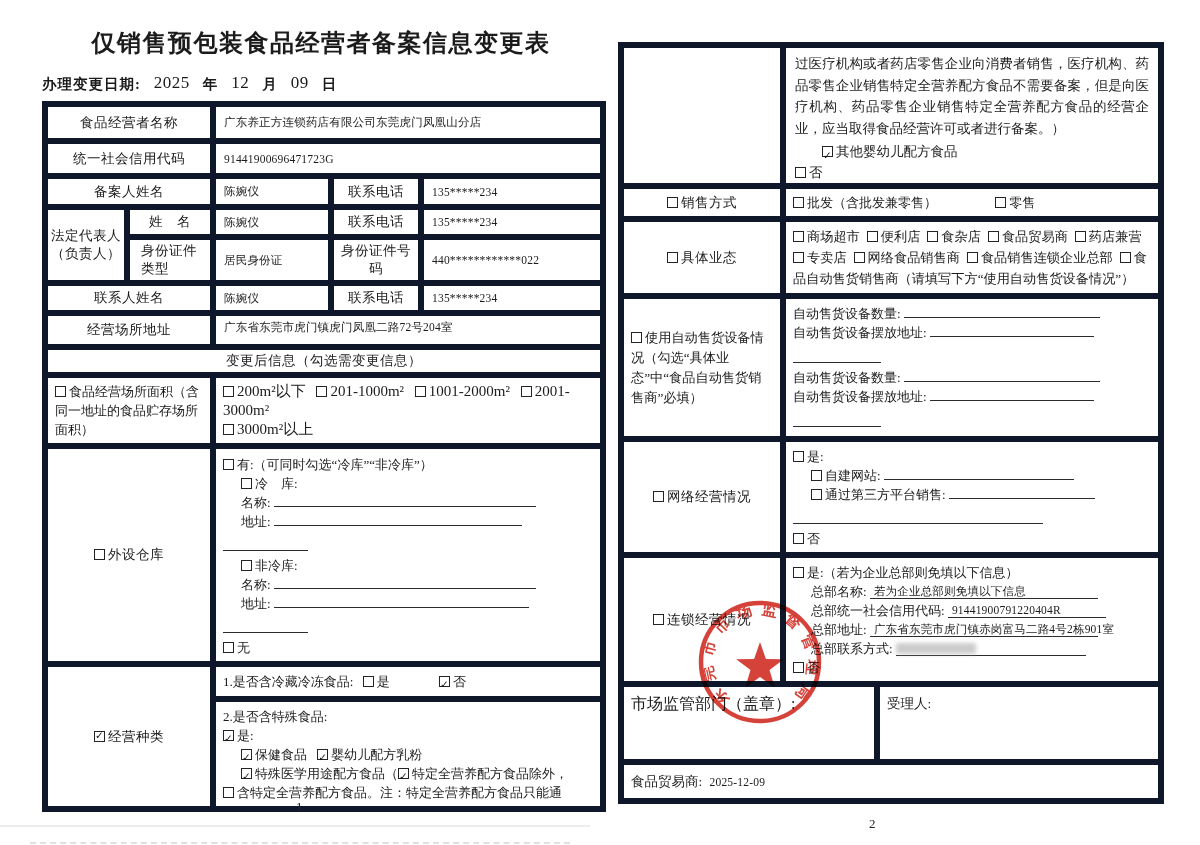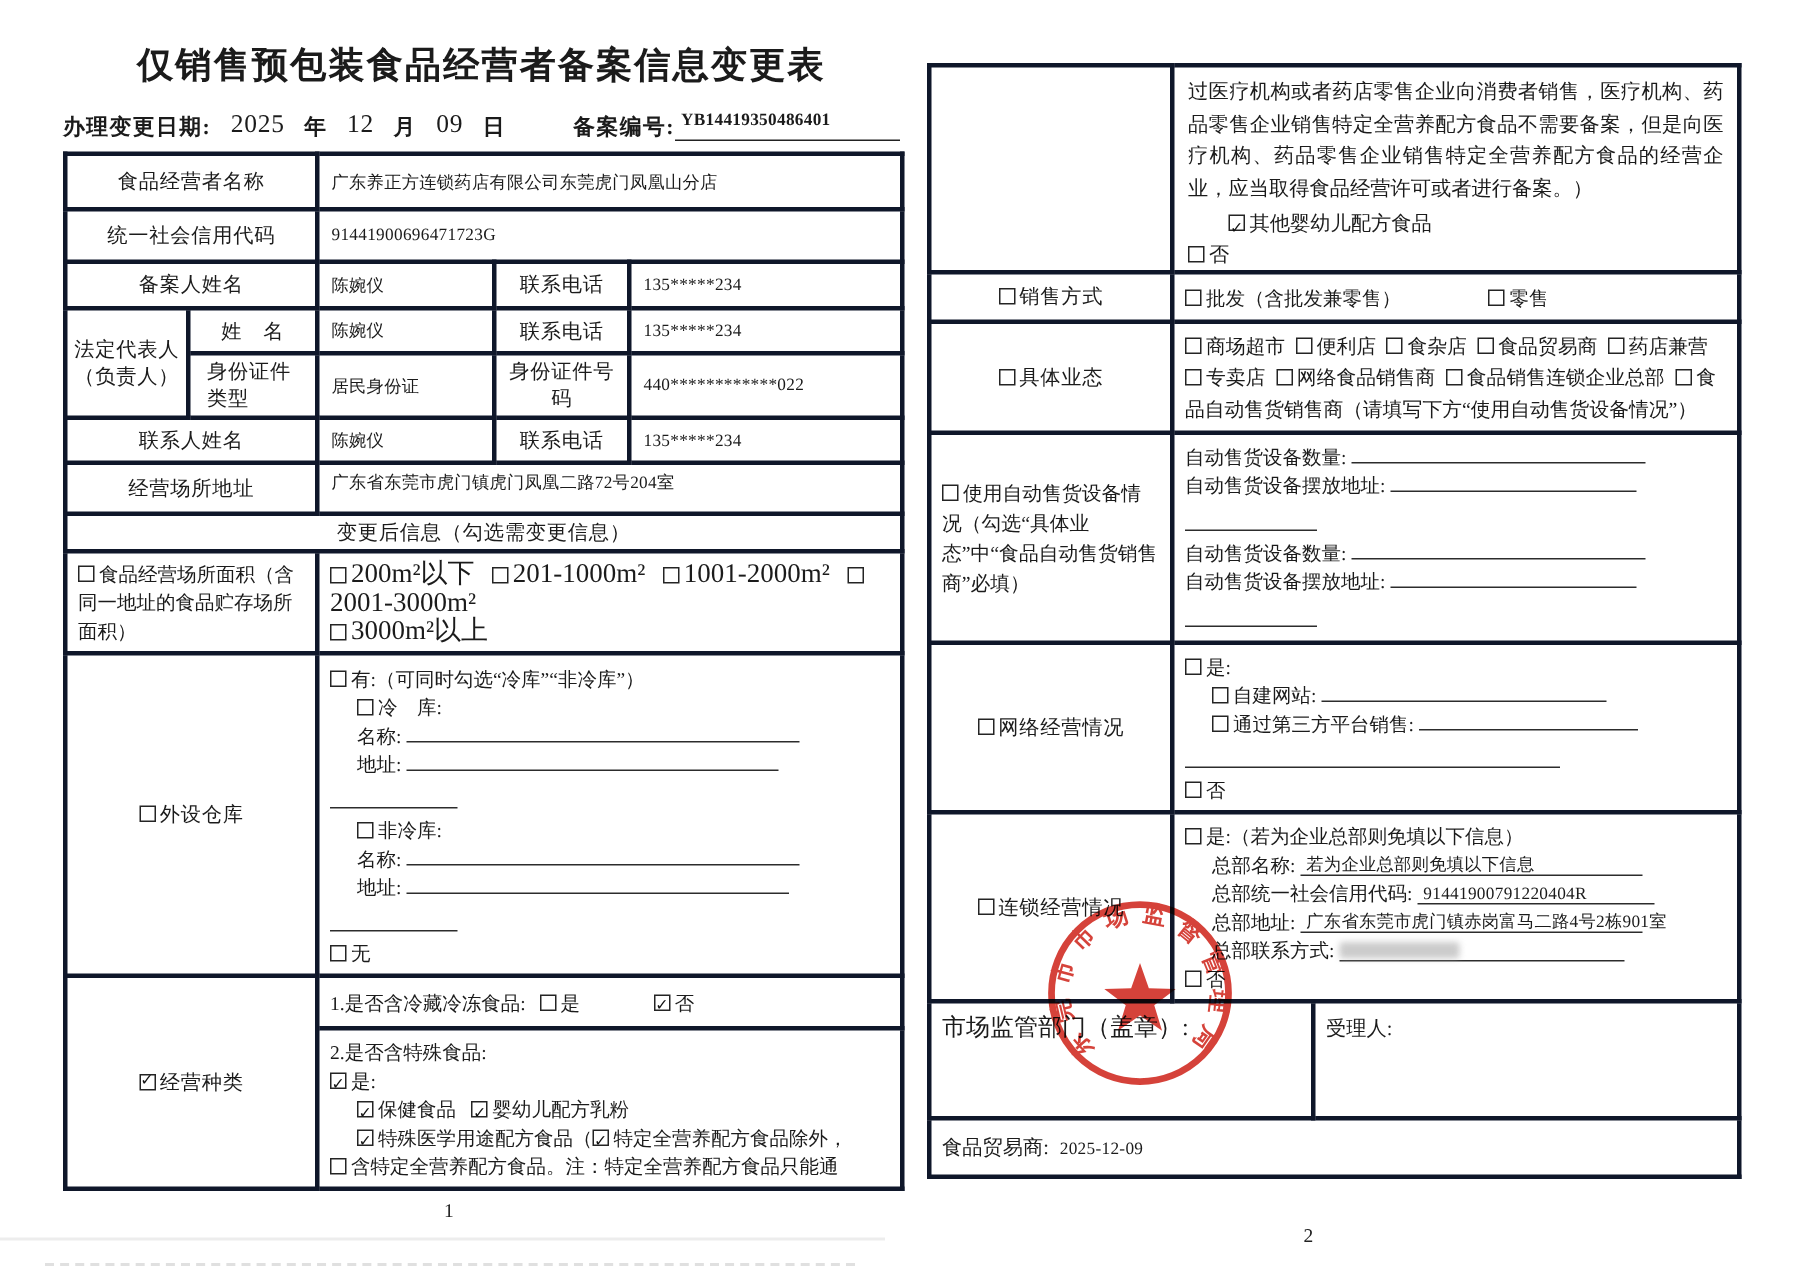--- a/index.html
+++ b/index.html
@@ -4,21 +4,21 @@
 <style>
   html,body{margin:0;padding:0;}
   body{
     width:1200px;height:845px;background:#ffffff;position:relative;overflow:hidden;
     font-family:"Liberation Serif","DejaVu Serif",serif;color:#1b1b1b;
     -webkit-font-smoothing:antialiased;
   }
   .abs{position:absolute;}
   
   table{border-collapse:collapse;table-layout:fixed;}
-  td{border:3px solid #0f172a;padding:2px 6px;vertical-align:middle;font-size:13px;overflow:hidden;}
+  td{border:6px solid #0f172a;padding:2px 6px;vertical-align:middle;font-size:13px;overflow:hidden;}
   .lbl{text-align:center;font-size:13.5px;letter-spacing:.5px;}
   .lbl-left{text-align:left;font-size:13px;line-height:19px;padding:4px 7px;}
   .val{font-size:11.5px;letter-spacing:.2px;}
   .cellpad{padding:3px 8px;}
   
   .cb{display:inline-block;width:11px;height:11px;border:1.3px solid #242424;margin-right:3px;
       vertical-align:-1px;position:relative;background:#fff;box-sizing:border-box;}
   .cb.ck::after{content:"\2713";position:absolute;left:0;top:-2.5px;font-size:10.5px;font-weight:bold;
       font-family:"DejaVu Sans",sans-serif;color:#111;}
   .opt{margin-right:7px;}
@@ -55,24 +55,20 @@
 <div class="abs title">仅销售预包装食品经营者备案信息变更表</div>
 
 <div class="abs dateline">
   <span>办理变更日期:</span>
   <span class="dl-num">2025</span>
   <span>年</span>
   <span class="dl-num">12</span>
   <span>月</span>
   <span class="dl-num">09</span>
   <span>日</span>
-  <span class="recno-wrap">
-    <span>备案编号:</span>
-    <span class="ul recno-ul"><span class="val">YB14419350486401</span></span>
-  </span>
 </div>
 
 <table class="abs" id="t1" style="left:42px;top:101px;width:558px;">
   <colgroup>
       <col style="width:82px">
       <col style="width:86px">
       <col style="width:118px">
       <col style="width:90px">
       <col style="width:182px">
     </colgroup>
@@ -114,21 +110,21 @@
     <td colspan="2" class="lbl">经营场所地址</td>
     <td colspan="3" class="val cellpad" style="vertical-align:top;padding-top:4px">广东省东莞市虎门镇虎门凤凰二路72号204室</td>
   </tr>
   <tr style="height:24px">
     <td colspan="5" class="lbl">变更后信息（勾选需变更信息）</td>
   </tr>
   <tr style="height:57px">
     <td colspan="2" class="lbl-left">
       <span class="cb"></span><span>食品经营场所面积（含同一地址的食品贮存场所面积）</span>
     </td>
-    <td colspan="3" class="lbl-left" style="font-size:18px">
+    <td colspan="3" class="lbl-left" style="font-size:15px">
       <span class="opt"><span class="cb"></span><span>200m²以下</span></span>
       <span class="opt"><span class="cb"></span><span>201-1000m²</span></span>
       <span class="opt"><span class="cb"></span><span>1001-2000m²</span></span>
       <span class="opt"><span class="cb"></span><span>2001-3000m²</span></span>
       <br>
       <span class="opt"><span class="cb"></span><span>3000m²以上</span></span>
     </td>
   </tr>
   <tr style="height:192px">
     <td colspan="2" class="lbl">

